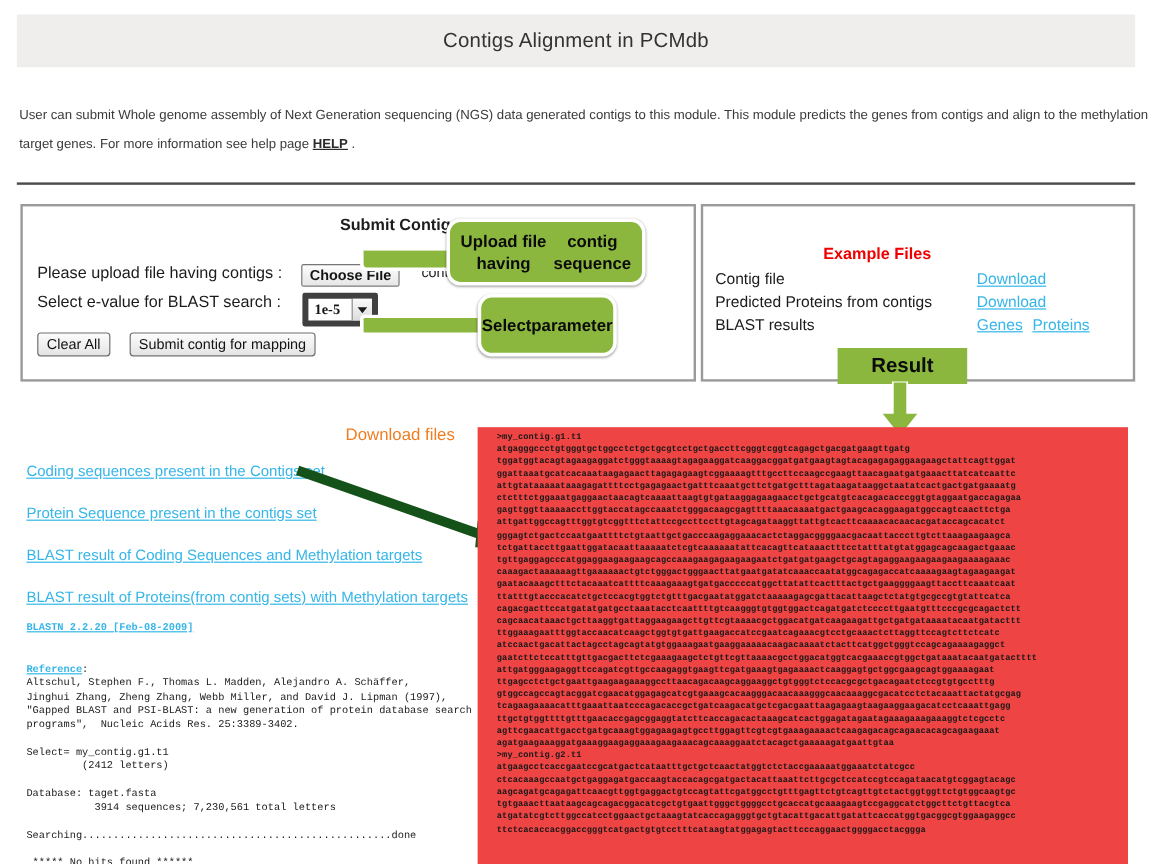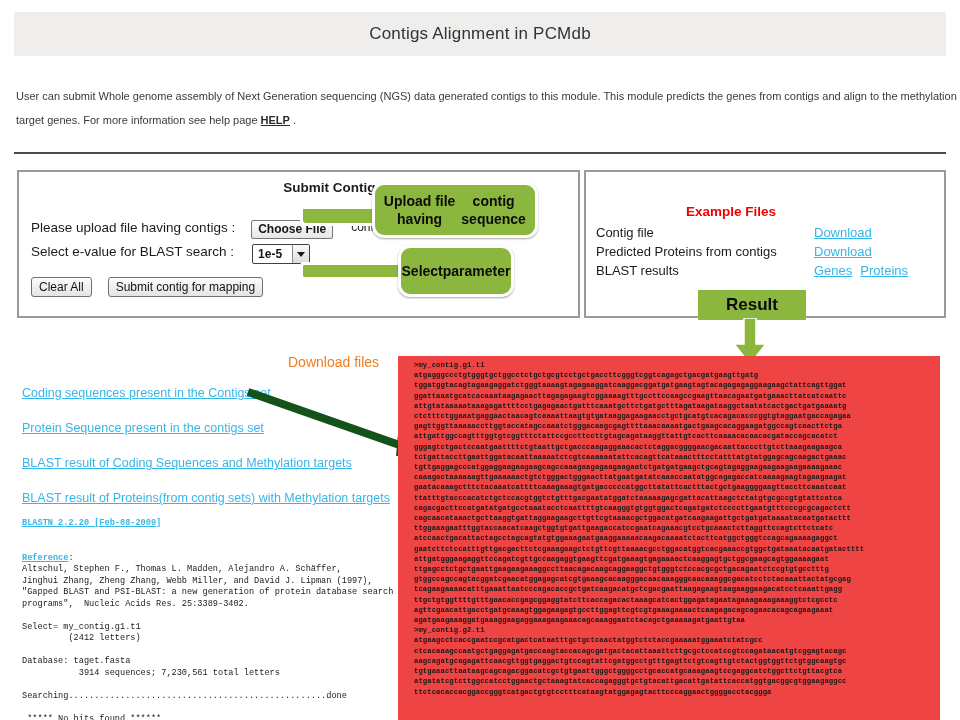--- a/index.html
+++ b/index.html
@@ -115,24 +115,25 @@
   }
   .file-name {
     font-size: 12px;
     color: #222;
   }
 
   .evalue-select {
     display: inline-flex;
     align-items: stretch;
     margin-left: 6px;
-    border: 1px solid #404040;
+    border: 5px solid #404040;
     background: #ffffff;
     border-radius: 2px;
     height: 18px;
+    font-family: Liberation Serif, serif;
   }
   .evalue-select .val {
     font-size: 12px;
     font-weight: bold;
     color: #151515;
     padding: 1px 10px 1px 5px;
     line-height: 16px;
   }
   .evalue-select .arrow {
     width: 16px;

